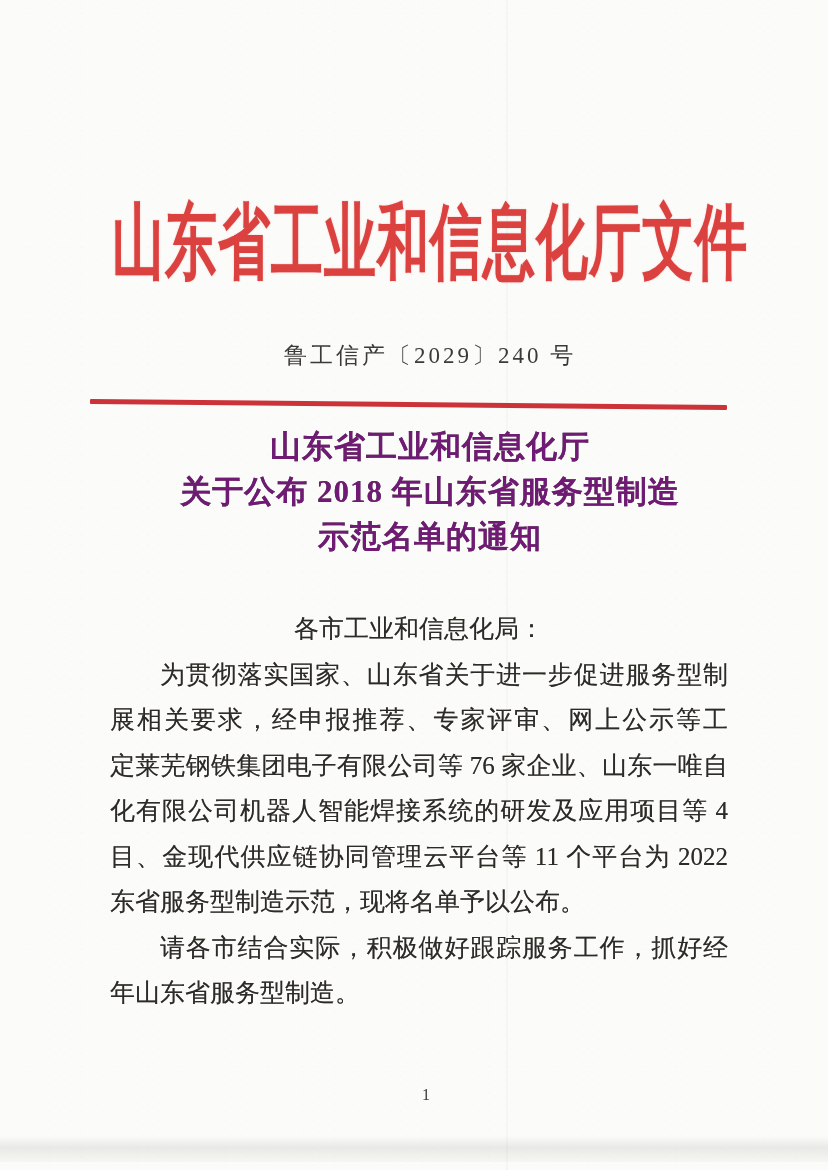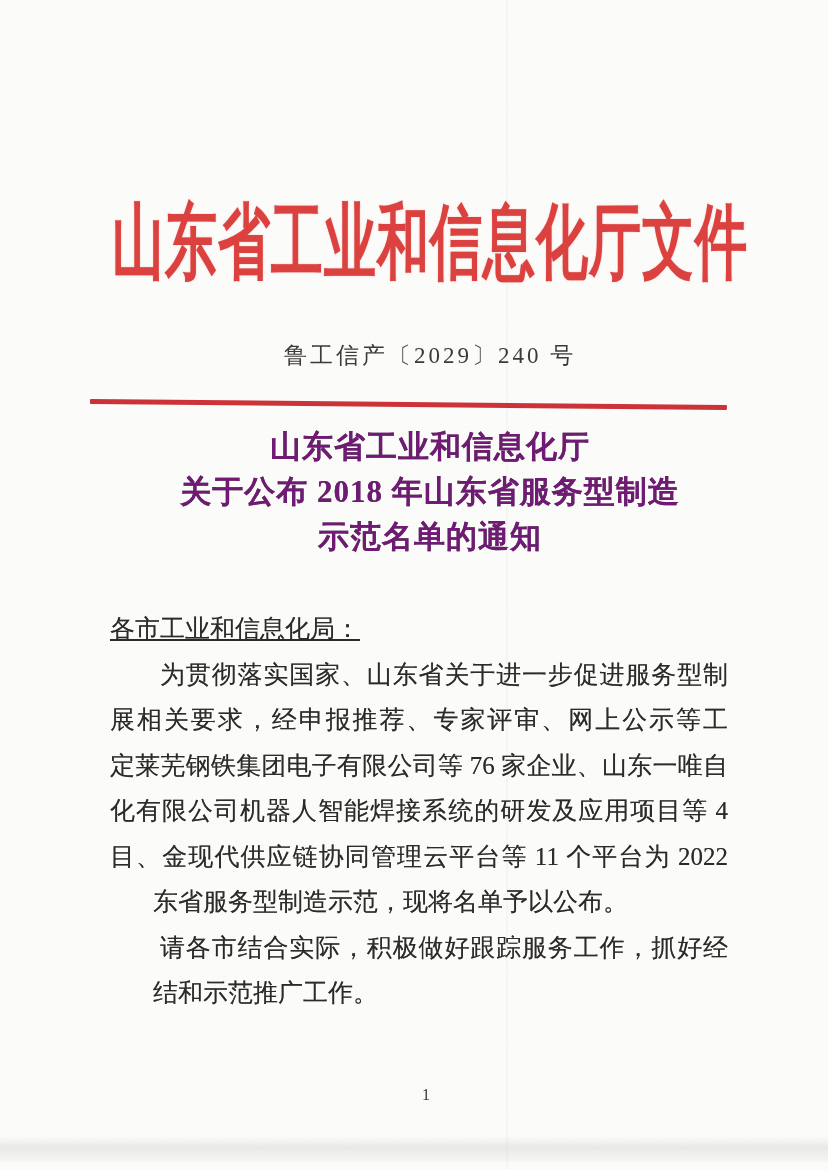--- a/index.html
+++ b/index.html
@@ -89,36 +89,34 @@
     position: absolute;
     top: 606px;
     left: 110px;
     width: 618px;
     font-size: 25px;
     color: #2d2b27;
     text-shadow: 0 0 0.5px rgba(45, 43, 39, 0.55);
   }
   .salutation {
     line-height: 45.5px;
-    text-align: left;
-    text-decoration: underline;
+    text-align: center;
   }
   .bline {
     line-height: 45.5px;
     height: 45.5px;
     text-align: justify;
     text-align-last: justify;
     overflow: hidden;
   }
   .bline.first {
     text-indent: 50px;
   }
   .bline.lastline {
     text-align-last: left;
-    margin-left: 43px;
   }
   .page-number {
     position: absolute;
     top: 1086px;
     left: 0;
     width: 100%;
     text-align: center;
     font-size: 16px;
     color: #3a3a38;
     transform: translateX(-4px);
@@ -168,21 +166,21 @@
     <div class="salutation">各市工业和信息化局：</div>
 
     <div class="bline first">为贯彻落实国家、山东省关于进一步促进服务型制造发</div>
     <div class="bline">展相关要求，经申报推荐、专家评审、网上公示等工作，确</div>
     <div class="bline">定莱芜钢铁集团电子有限公司等 76 家企业、山东一唯自动</div>
     <div class="bline">化有限公司机器人智能焊接系统的研发及应用项目等 4 个项</div>
     <div class="bline">目、金现代供应链协同管理云平台等 11 个平台为 2022 年山</div>
     <div class="bline lastline">东省服务型制造示范，现将名单予以公布。</div>
 
     <div class="bline first">请各市结合实际，积极做好跟踪服务工作，抓好经验总</div>
-    <div class="bline lastline">结和示范推广工作。</div>
+    <div class="bline lastline">年山东省服务型制造。</div>
   </div>
 
   <div class="page-number">1</div>
 
   <div class="scan-crease"></div>
   <div class="bottom-shadow"></div>
 
 </div>
 
 </body></html>

